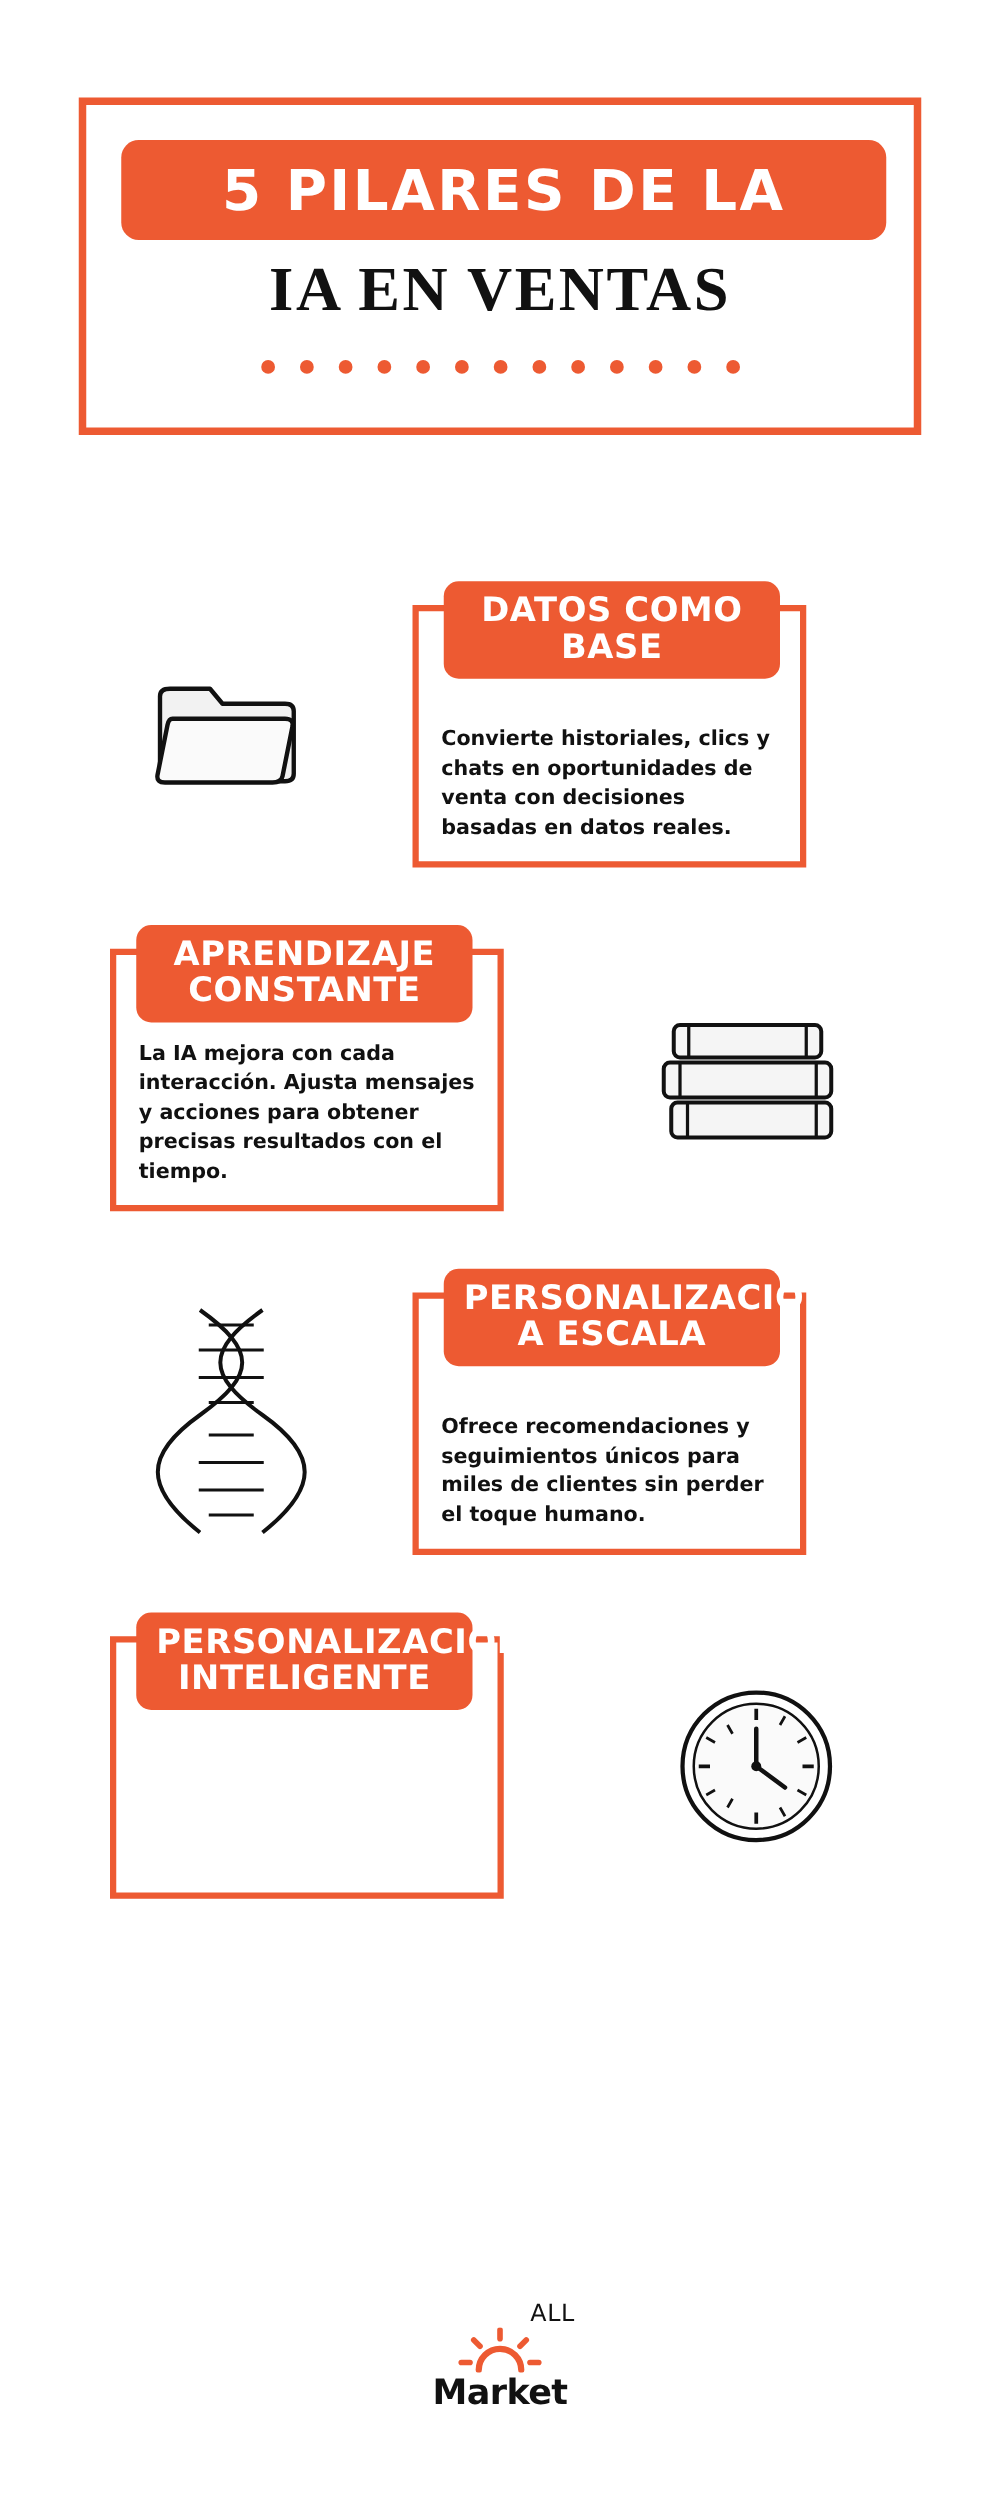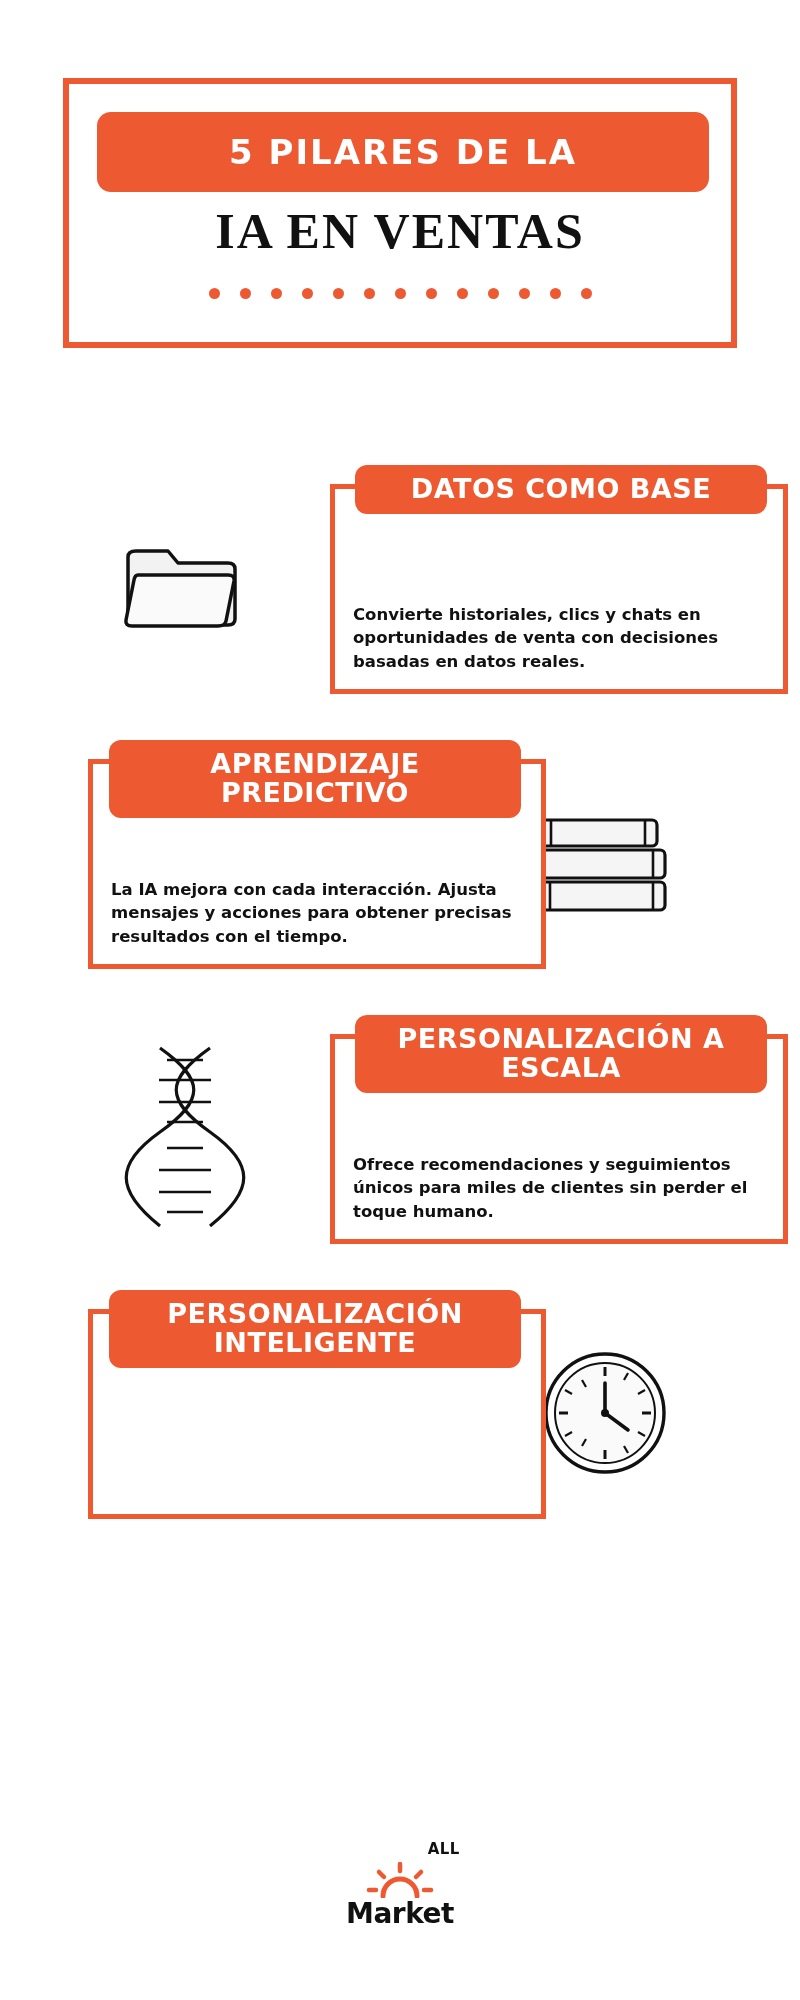--- a/index.html
+++ b/index.html
@@ -38,21 +38,21 @@
     width: 612px;
     height: 80px;
     background: #ED5A32;
     border-radius: 14px;
     display: flex;
     align-items: center;
     justify-content: center;
   }
   .header-band-text {
     color: #ffffff;
-    font-size: 34px;
+    font-size: 45px;
     font-weight: bold;
     letter-spacing: 2px;
     line-height: 1;
     font-family: "DejaVu Sans", sans-serif;
     text-align: left;
     white-space: nowrap;
   }
   .header-sub {
     position: absolute;
     left: 0;
@@ -84,21 +84,21 @@
 
   
   .row {
     position: absolute;
     width: 800px;
     height: 250px;
   }
   .card {
     position: absolute;
     top: 24px;
-    width: 458px;
+    width: 315px;
     height: 210px;
     border: 5px solid #ED5A32;
     box-sizing: border-box;
     background: #ffffff;
   }
   .card.right { left: 330px; }
   .card.left  { left: 88px; }
 
   .card-title {
     position: absolute;
@@ -175,22 +175,22 @@
     letter-spacing: -0.5px;
     line-height: 1;
     position: relative;
     display: inline-block;
   }
   .logo-all {
     position: absolute;
     right: -6px;
     top: -22px;
     font-family: "DejaVu Sans", sans-serif;
-    font-weight: bold;
-    font-size: 15px;
+    font-weight: normal;
+    font-size: 19px;
     color: #111111;
     letter-spacing: 0.5px;
   }
 </style>
 </head>
 <body>
 
 <div class="page">
 
   <div class="header">
@@ -233,21 +233,21 @@
       <svg width="180" height="130" viewBox="0 0 180 130" fill="none" xmlns="http://www.w3.org/2000/svg">
         <rect x="24" y="22" width="118" height="26" rx="5" fill="#F5F5F5" stroke="#111111" stroke-width="3.2"></rect>
         <path d="M36 22 L36 48 M130 22 L130 48" stroke="#111111" stroke-width="2.6"></path>
         <rect x="16" y="52" width="134" height="28" rx="5" fill="#F5F5F5" stroke="#111111" stroke-width="3.2"></rect>
         <path d="M29 52 L29 80 M138 52 L138 80" stroke="#111111" stroke-width="2.6"></path>
         <rect x="22" y="84" width="128" height="28" rx="5" fill="#F5F5F5" stroke="#111111" stroke-width="3.2"></rect>
         <path d="M35 84 L35 112 M138 84 L138 112" stroke="#111111" stroke-width="2.6"></path>
       </svg>
     </div>
     <div class="card left">
-      <div class="card-title">APRENDIZAJE PREDICTIVO</div>
+      <div class="card-title">APRENDIZAJE CONSTANTE</div>
       <div class="card-body">La IA mejora con cada interacción. Ajusta mensajes y acciones para obtener precisas resultados con el tiempo.</div>
     </div>
   </div>
 
   <div class="row" style="top:1010px;">
     <div class="icon-box left">
       <svg width="140" height="195" viewBox="0 0 140 195" fill="none" xmlns="http://www.w3.org/2000/svg">
         <path d="M45 8 C90 40, 90 60, 45 92 C0 124, 0 150, 45 186" stroke="#111111" stroke-width="3.2" fill="none"></path>
         <path d="M95 8 C50 40, 50 60, 95 92 C140 124, 140 150, 95 186" stroke="#111111" stroke-width="3.2" fill="none"></path>
         <path d="M52 20 L88 20 M44 40 L96 40 M44 62 L96 62 M52 82 L88 82 M52 108 L88 108 M44 130 L96 130 M44 152 L96 152 M52 172 L88 172" stroke="#111111" stroke-width="2.4"></path>

